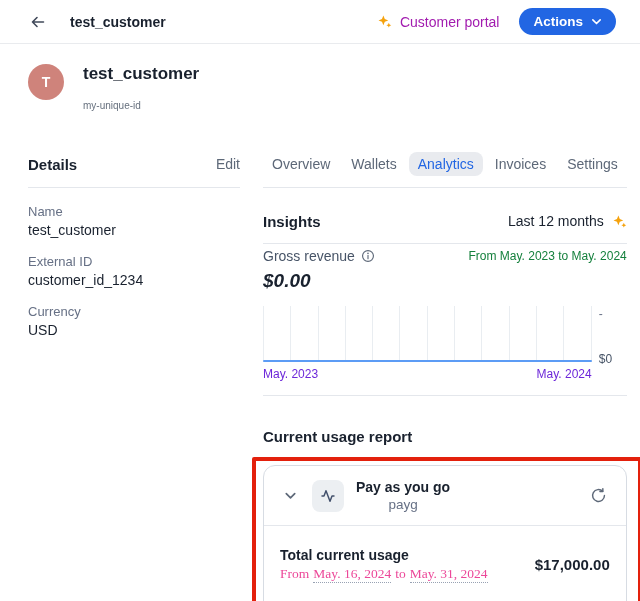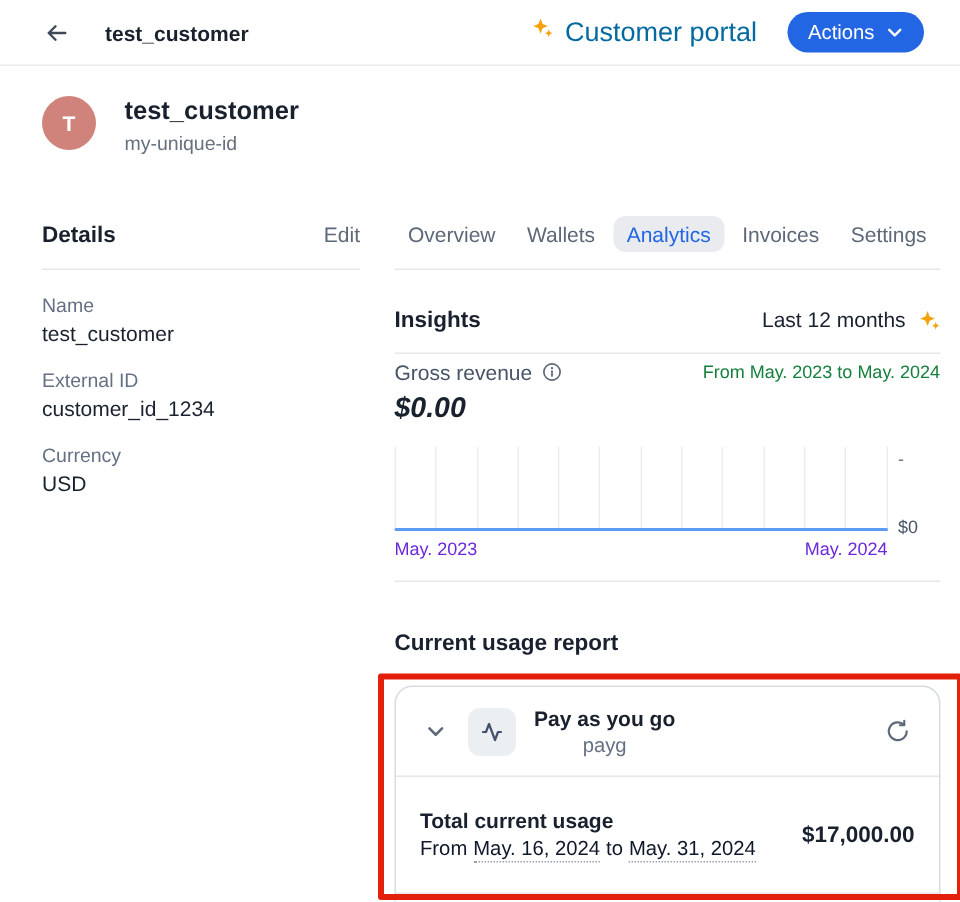--- a/index.html
+++ b/index.html
@@ -17,34 +17,34 @@
 
   
   .topbar{
     height:44px; display:flex; align-items:center;
     padding:0 24px 0 26px; border-bottom:1px solid #E9EBEE; gap:20px;
   }
   .back-btn{ width:24px;height:24px; display:flex;align-items:center;justify-content:center;
     color:#40495A; cursor:pointer; border-radius:6px; background:none;border:none; }
   .topbar-title{ font-size:14px; font-weight:700; color:#19212E; }
   .topbar-right{ margin-left:auto; display:flex; align-items:center; gap:20px; }
-  .portal-btn{ display:flex; align-items:flex-start; gap:8px; background:none; border:none;
-    font-family:inherit; font-size:18px; color:#0369a1; cursor:pointer; }
+  .portal-btn{ display:flex; align-items:center; gap:8px; background:none; border:none;
+    font-family:inherit; font-size:14px; color:#a21caf; cursor:pointer; }
   .actions-btn{
     display:flex; align-items:center; gap:7px; background:var(--accent-blue); color:#fff;
     border:none; border-radius:15px; padding:6px 13px 6px 14px; font-family:inherit;
-    font-size:13.5px; font-weight:400; cursor:pointer;
+    font-size:13.5px; font-weight:700; cursor:pointer;
   }
 
   
   .customer-head{ display:flex; align-items:flex-start; gap:19px; padding:20px 28px 0; }
   .avatar{ width:36px; height:36px; border-radius:50%; background:var(--avatar-bg);
     color:#fff; font-size:14px; font-weight:700; display:flex; align-items:center; justify-content:center; }
   .customer-name{ font-size:17px; font-weight:700; line-height:20px; }
-  .customer-sub{ font-size:13px; color:#66707E; margin-top:4px; }
+  .customer-sub{ font-size:10px; color:#66707E; margin-top:16px; }
 
   
   .main{ display:grid; grid-template-columns:212px 1fr; column-gap:23px;
     padding:40px 18px 0 28px; }
 
   .col-head{ height:26px; display:flex; align-items:center; }
   .divider{ height:1px; background:#E4E7EC; margin-top:10px; }
 
   
   .left-head{ justify-content:space-between; }
@@ -95,22 +95,22 @@
     display:flex; align-items:center; justify-content:center; }
   .plan-tile{ width:32px; height:32px; border-radius:8px; background:#ECEFF2; color:#42506B;
     display:flex; align-items:center; justify-content:center; }
   .plan-name{ font-size:14px; font-weight:700; line-height:18px; }
   .plan-code{ font-size:13.5px; color:#667085; line-height:16px; margin-top:1px;text-align:center; }
   .refresh-btn{ margin-left:auto; background:none; border:none; color:#5D6878; cursor:pointer;
     width:22px; height:22px; display:flex; align-items:center; justify-content:center; }
   .card-row{ border-top:1px solid #E4E7EC; padding:20px 16px; display:flex;
     justify-content:space-between; align-items:center; }
   .row-label{ font-size:14px; font-weight:700; line-height:18px; }
-  .row-sub{ font-size:13.5px; color:#0f172a; line-height:17px; margin-top:1px;
-    display:flex; gap:4px; }
+  .row-sub{ font-size:13.5px; color:#ec4899; line-height:17px; margin-top:1px;
+    display:flex; gap:4px;font-family:Liberation Serif, serif; }
   .dotted-date{ border-bottom:1px dotted #98A2B3;text-align:center; }
   .row-amount{ font-size:15px; font-weight:700; }
 </style>
 </head>
 <body>
 
 <div class="topbar">
   <button class="back-btn">
     <span>
       <svg width="16" height="16" viewBox="0 0 16 16" fill="none" stroke="currentColor" stroke-width="1.6" stroke-linecap="round" stroke-linejoin="round">

